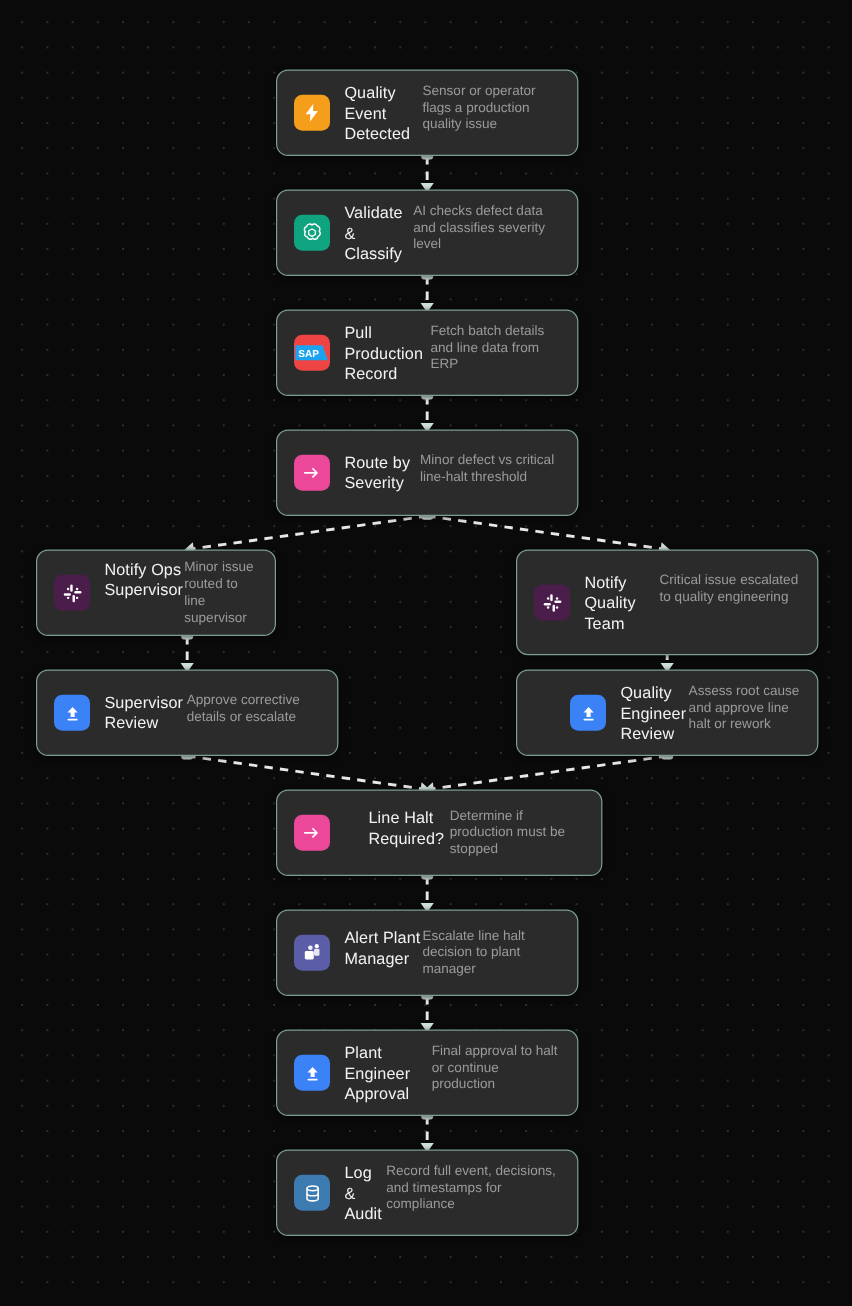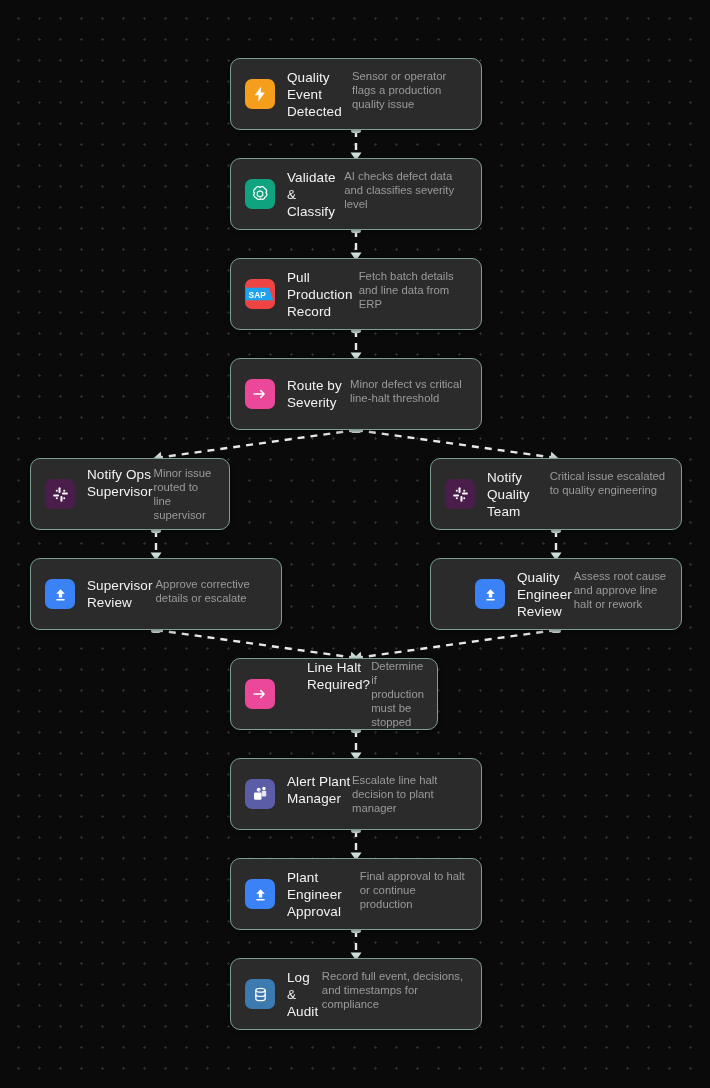--- a/index.html
+++ b/index.html
@@ -176,21 +176,21 @@
             <rect x="15.8" y="5.3" width="2.9" height="2.9" rx="1.45"></rect>
             <rect x="5.3" y="15.8" width="2.9" height="2.9" rx="1.45"></rect>
             <rect x="15.8" y="15.8" width="2.9" height="2.9" rx="1.45"></rect>
           </svg>
         </div>
         <div class="node-text">
           <div class="node-title">Notify Ops Supervisor</div>
           <div class="node-desc">Minor issue routed to line supervisor</div>
         </div>
       </div>
-      <div class="node" style="left: 430px; top: 458px; width: 252px; height: 72px;">
+      <div class="node" style="left: 430px; top: 458px; width: 252px; height: 88px;">
         <div class="node-icon" style="background: rgb(74, 29, 74);">
           <svg width="17" height="17" viewBox="0 0 24 24" fill="#fff">
             <rect x="9.2" y="1.6" width="2.9" height="8.4" rx="1.45"></rect>
             <rect x="1.6" y="11.9" width="8.4" height="2.9" rx="1.45"></rect>
             <rect x="11.9" y="14" width="2.9" height="8.4" rx="1.45"></rect>
             <rect x="14" y="9.2" width="8.4" height="2.9" rx="1.45"></rect>
             <rect x="5.3" y="5.3" width="2.9" height="2.9" rx="1.45"></rect>
             <rect x="15.8" y="5.3" width="2.9" height="2.9" rx="1.45"></rect>
             <rect x="5.3" y="15.8" width="2.9" height="2.9" rx="1.45"></rect>
             <rect x="15.8" y="15.8" width="2.9" height="2.9" rx="1.45"></rect>
@@ -218,21 +218,21 @@
           <svg width="17" height="17" viewBox="0 0 24 24">
             <path d="M12 4.5 18 11h-3.6v5.2H9.6V11H6z" fill="#fff"></path>
             <rect x="6" y="18.2" width="12" height="2.1" rx="1" fill="#fff"></rect>
           </svg>
         </div>
         <div class="node-text">
           <div class="node-title">Quality Engineer Review</div>
           <div class="node-desc">Assess root cause and approve line halt or rework</div>
         </div>
       </div>
-      <div class="node" style="left: 230px; top: 658px; width: 208px; height: 72px; gap: 32px;">
+      <div class="node" style="left: 230px; top: 658px; width: 272px; height: 72px; gap: 32px;">
         <div class="node-icon" style="background: rgb(236, 72, 153);">
           <svg width="18" height="18" viewBox="0 0 24 24">
             <path d="M4 12h13M13 7.5l4.5 4.5L13 16.5" fill="none" stroke="#fff" stroke-width="1.9" stroke-linecap="round" stroke-linejoin="round"></path>
           </svg>
         </div>
         <div class="node-text">
           <div class="node-title">Line Halt Required?</div>
           <div class="node-desc">Determine if production must be stopped</div>
         </div>
       </div>

